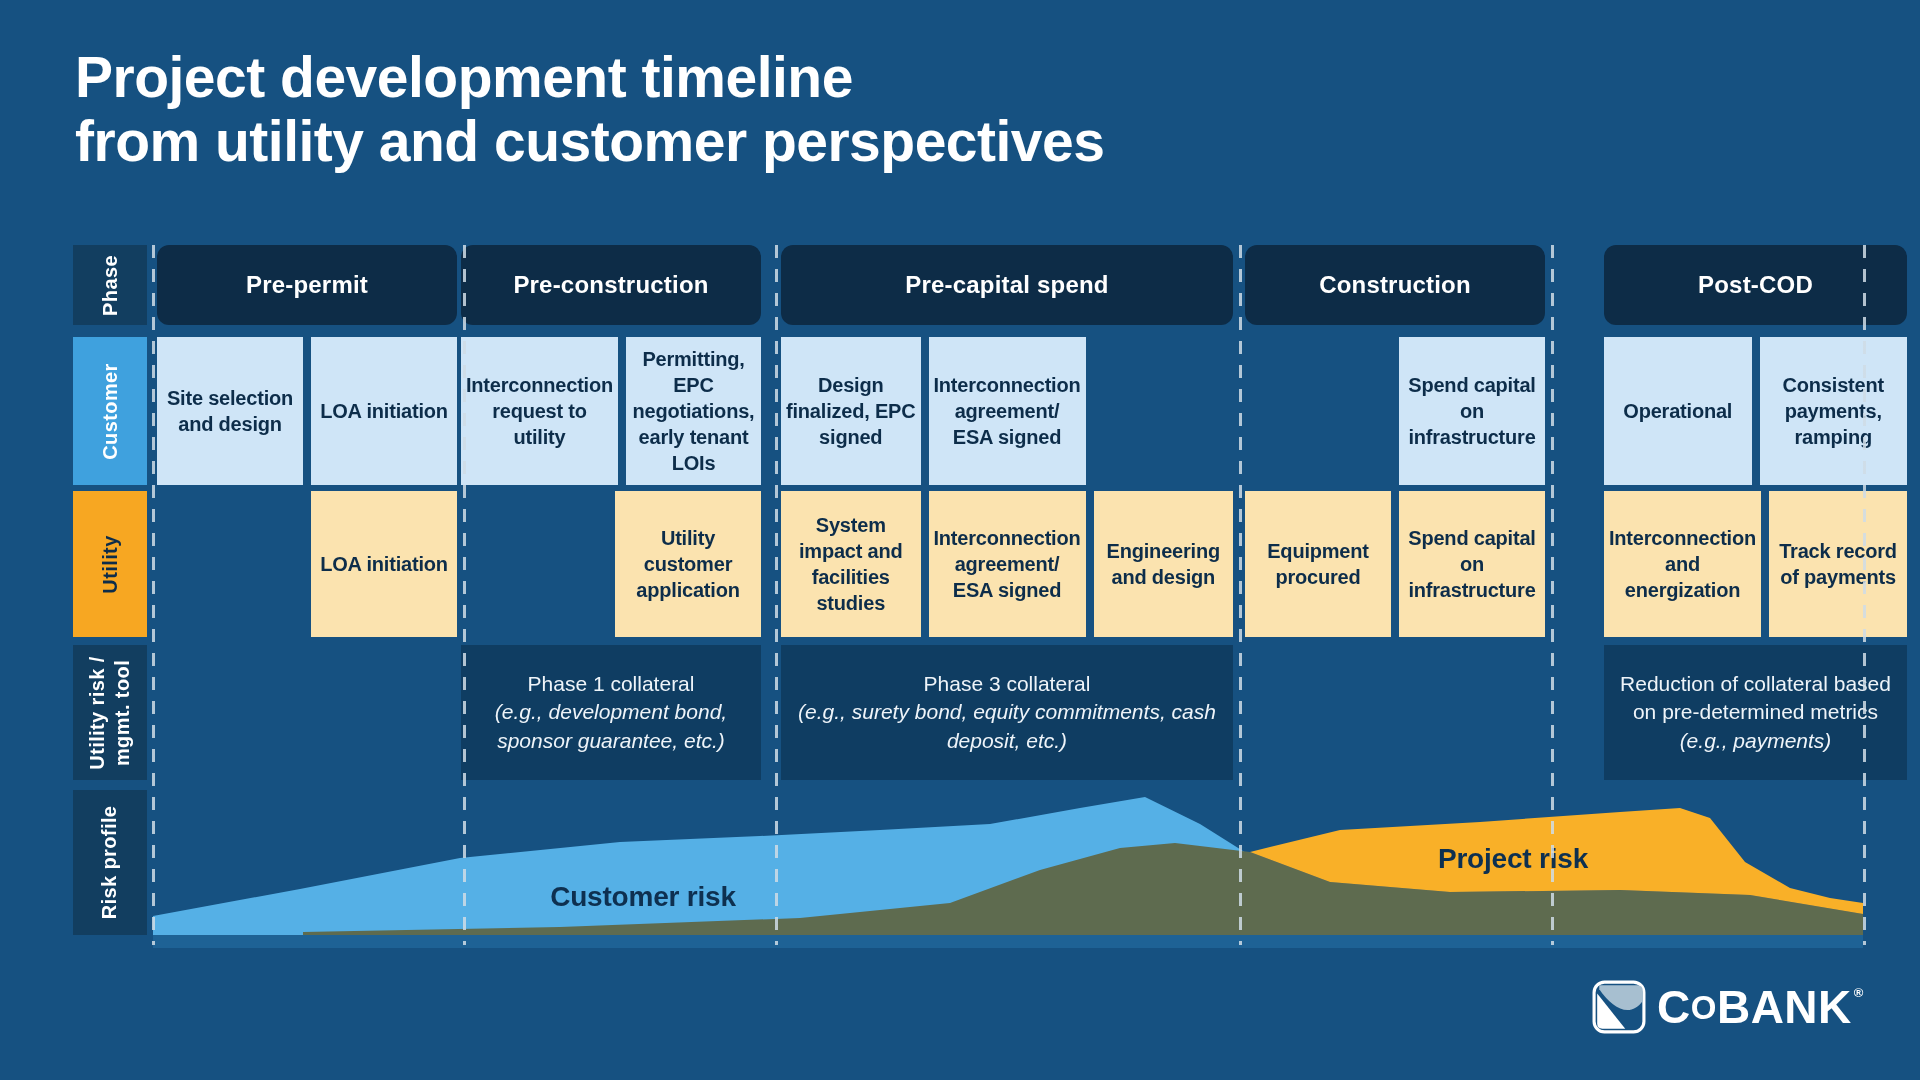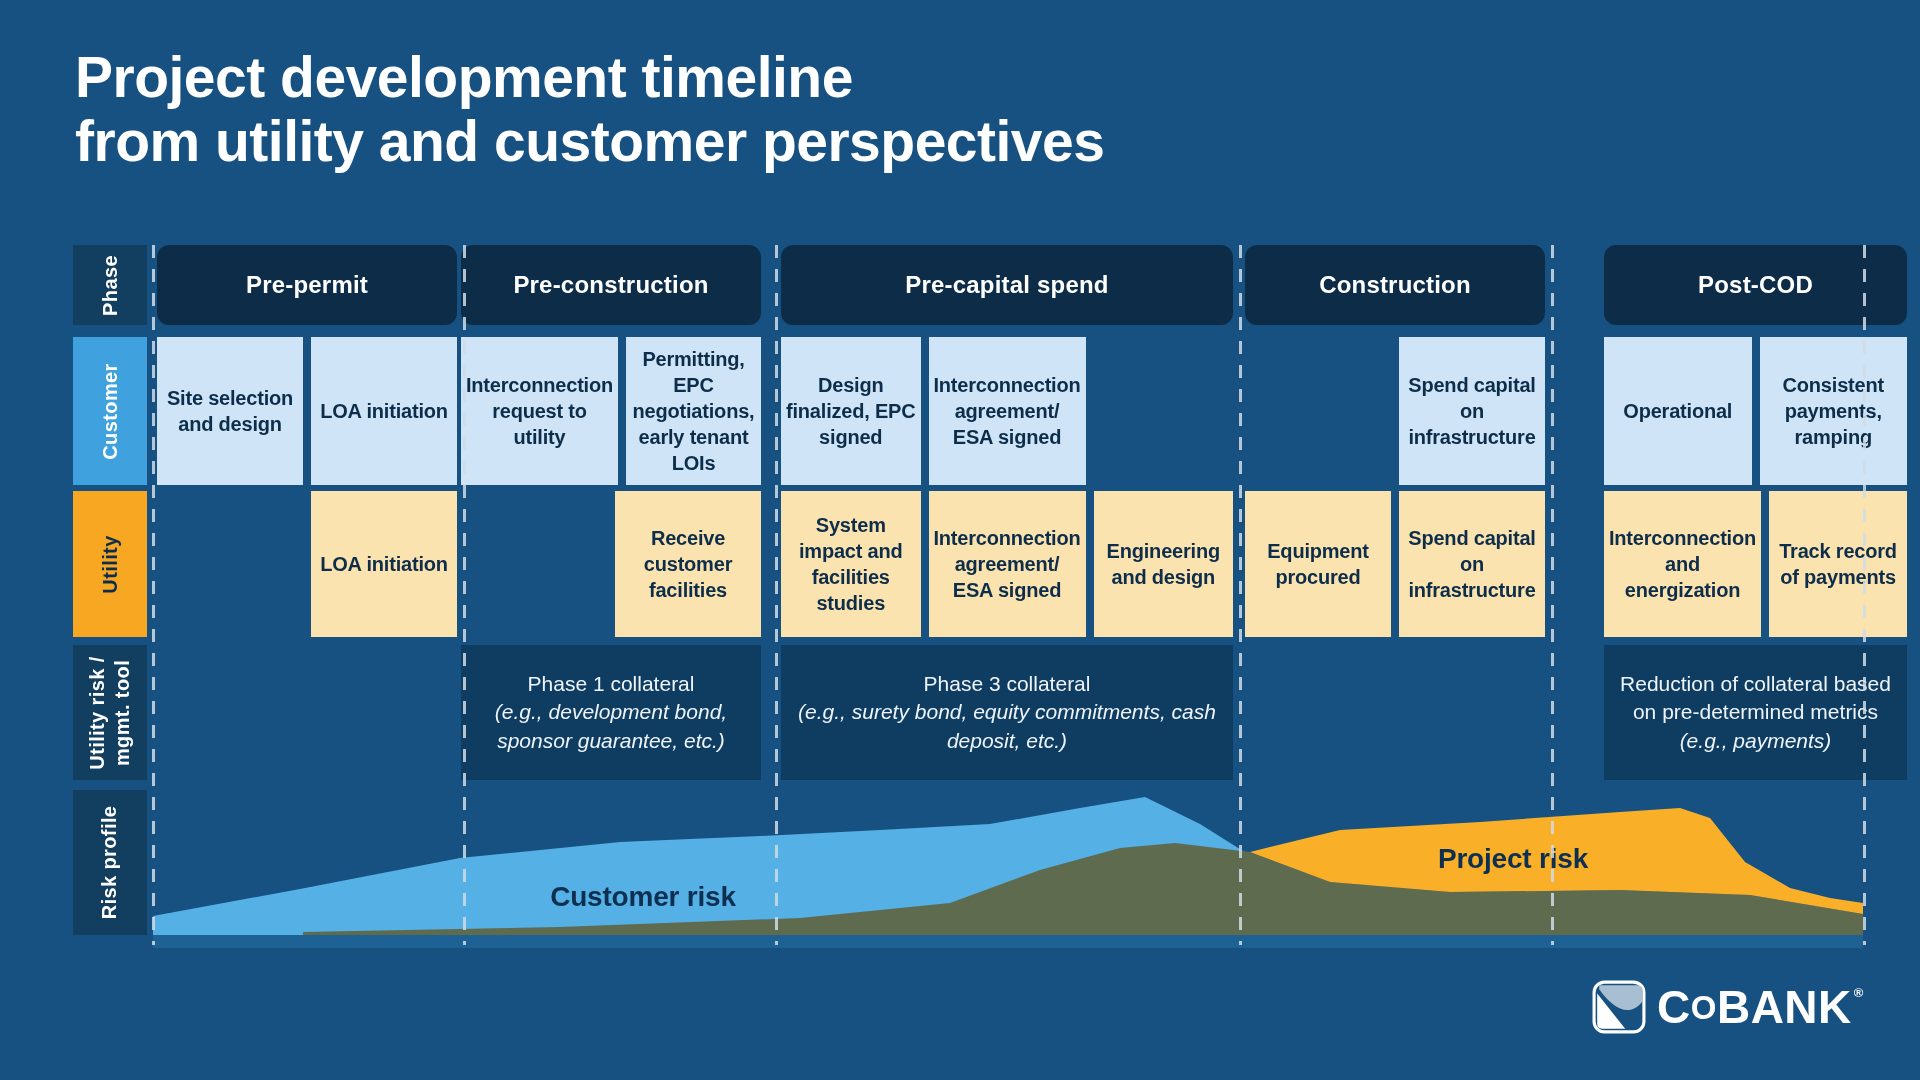--- a/index.html
+++ b/index.html
@@ -162,21 +162,21 @@
   </div>
 
   <div class="phase ph-1">
     <div class="ph-header">Pre-construction</div>
     <div class="cellrow row-customer">
       <div class="cell cust">Interconnection request to utility</div>
       <div class="cell cust">Permitting, EPC negotiations, early tenant LOIs</div>
     </div>
     <div class="cellrow row-utility">
       <div class="cell blank"></div>
-      <div class="cell util">Receive customer facilities</div>
+      <div class="cell util">Utility customer application</div>
     </div>
     <div class="risktool-panel">
       <div class="rt-main">Phase 1 collateral</div>
       <div class="rt-italic">(e.g., development bond, sponsor guarantee, etc.)</div>
     </div>
   </div>
 
   <div class="phase ph-2">
     <div class="ph-header">Pre-capital spend</div>
     <div class="cellrow row-customer">

